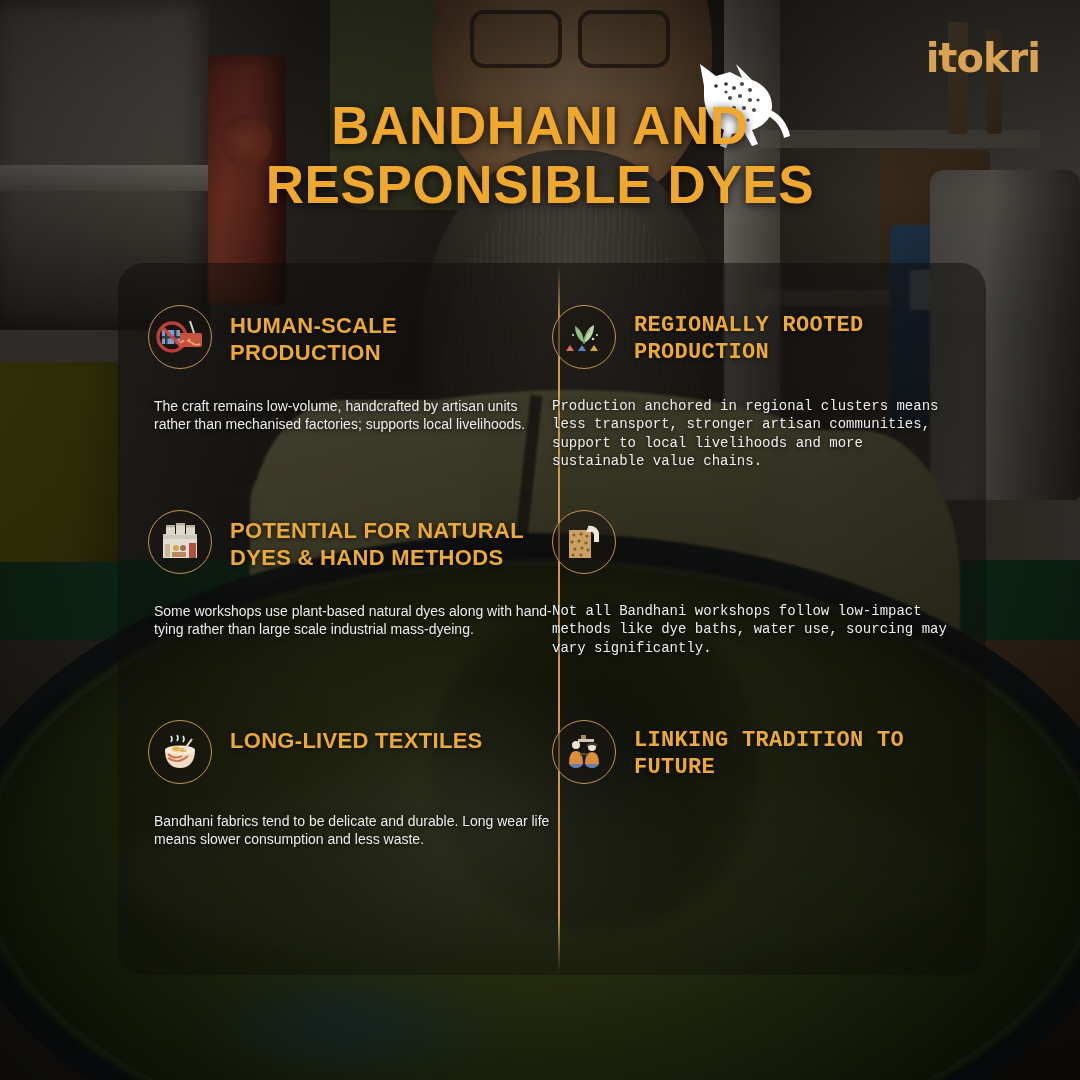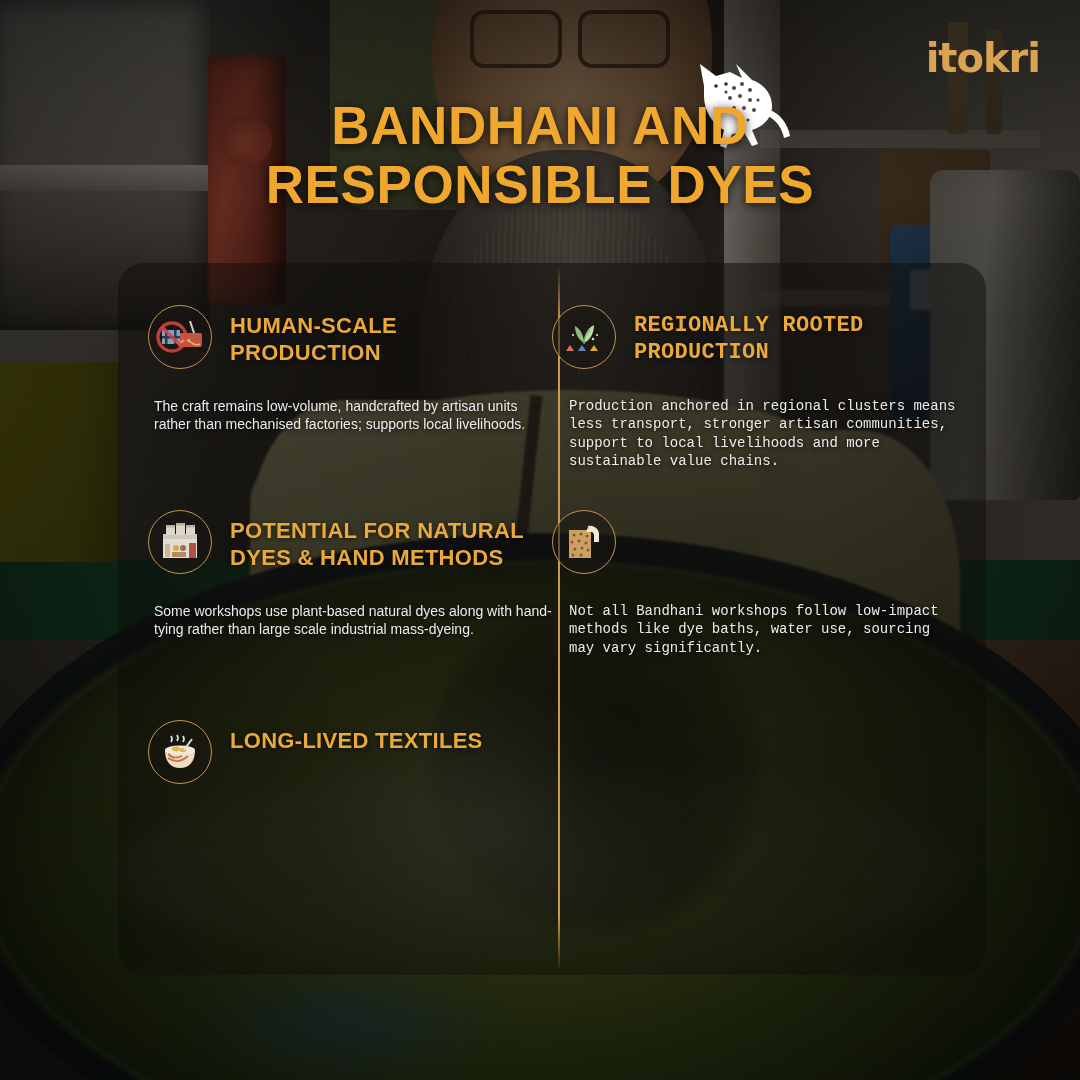--- a/index.html
+++ b/index.html
@@ -116,21 +116,21 @@
   .head-row{display:flex;align-items:flex-start;gap:18px;}
   .icon-circle{flex:0 0 auto;width:62px;height:62px;border-radius:50%;
     border:1.6px solid #c09450;background:rgba(26,22,18,.55);
     position:relative;overflow:hidden;margin-top:2px;}
   .icon-circle svg{position:absolute;left:7px;top:7px;}
   .card-title{color:#eba93a;font-weight:800;font-size:22px;line-height:1.22;letter-spacing:.3px;
     padding-top:10px;text-shadow:0 1px 5px rgba(0,0,0,.7);}
   .card-body{margin-top:28px;color:#ececec;font-size:14px;line-height:1.32;
     text-shadow:0 1px 5px rgba(0,0,0,.85);}
   .cell.c-l .card-body{margin-left:6px;}
-  .cell.c-r .card-body{margin-left:17px;}
+  .cell.c-r .card-body{margin-left:0px;}
 </style>
 </head>
 <body>
 
 <div id="stage">
 
   <div class="bg">
     <div class="bg-wall"></div>
     <div class="shelf-left"></div>
     <div class="shelf-left-edge"></div>
@@ -321,19 +321,37 @@
             <path d="M28 22 L36 11" stroke="#e8e2d6" stroke-width="2"></path>
             <g stroke="#cfe3ea" stroke-width="1.7" fill="none">
               <path d="M15 14 q2 -3 0 -6"></path>
                 <path d="M21 13 q2 -3 0 -6"></path>
                 <path d="M27 14 q2 -3 0 -6"></path>
             </g>
           </svg>
         </div>
         <div class="card-title">LONG-LIVED TEXTILES</div>
       </div>
+      <div class="card-body">Bandhani fabrics tend to be delicate and durable. Long wear life means slower consumption and less waste.</div>
     </div>
 
     <div class="cell c-r r3">
+      <div class="head-row">
+        <div class="icon-circle">
+          <svg width="48" height="48" viewBox="0 0 48 48">
+            <rect x="18" y="11" width="16" height="3" fill="#cfc7b8"></rect>
+            <rect x="21" y="7" width="5" height="4" fill="#b08a5a"></rect>
+            <circle cx="16" cy="17" r="4" fill="#efe2d0"></circle>
+            <path d="M9 36 q0 -13 7 -13 q7 0 7 13 Z" fill="#d98f3c"></path>
+            <path d="M9 36 q2 4 7 4 q5 0 7 -4 Z" fill="#6b7fae"></path>
+            <circle cx="32" cy="19" r="4" fill="#efe2d0"></circle>
+            <path d="M26 19 q6 -4 12 0 l-1 -3 q-5 -3 -10 0 Z" fill="#3a3a3a"></path>
+            <path d="M25 36 q0 -12 7 -12 q7 0 7 12 Z" fill="#d98f3c"></path>
+            <path d="M25 36 q2 4 7 4 q5 0 7 -4 Z" fill="#6b7fae"></path>
+            <path d="M20 27 q4 -2 8 0" stroke="#6b5436" stroke-width="2" fill="none"></path>
+          </svg>
+        </div>
+        <div class="card-title">LINKING TRADITION TO FUTURE</div>
+      </div>
     </div>
 
   </div>
 </div>
 
 </body></html>

